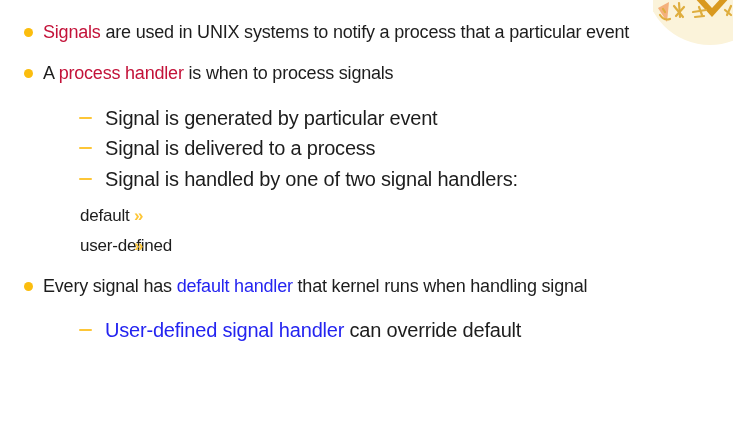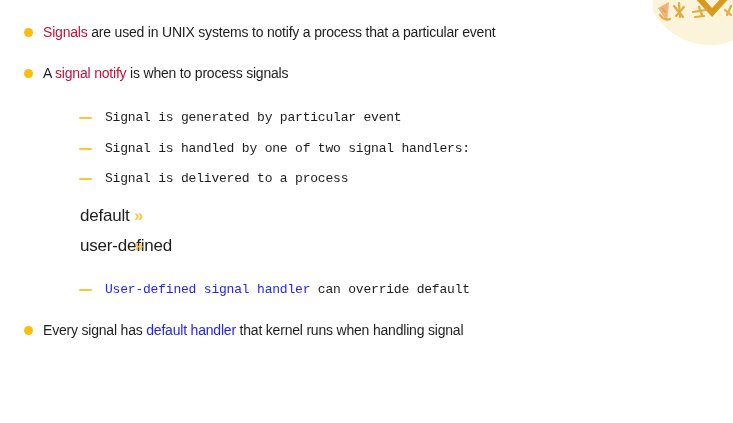--- a/index.html
+++ b/index.html
@@ -27,23 +27,23 @@
     overflow:hidden;
     background:var(--color-background);
   }
   .seal{
     position:absolute;top:0;right:0;width:80px;height:50px;
     z-index:0;pointer-events:none;
   }
   .content{position:relative;z-index:1;}
   .row{position:relative;line-height:24px;}
   .row .txt{letter-spacing:-0.2px;}
-  .lvl1{font-size:14px;}
+  .lvl1{font-size:18px;}
   .lvl1 .txt{padding-left:43px;padding-right:2px;}
-  .lvl2{font-size:13px;font-family:Liberation Mono, monospace;}
+  .lvl2{font-size:20px;}
   .lvl2 .txt{padding-left:105px;}
   .lvl3{font-size:17px;}
   .lvl3 .txt{padding-left:80px;}
   .wrap{line-height:33px;}
   .marker{position:absolute;display:block;}
   .dot{
     left:24px;top:7.5px;width:9px;height:9px;border-radius:50%;
     background:var(--color-bullet-gold);
   }
   .wrap .dot{top:12px;}
@@ -91,53 +91,53 @@
 
   <div class="content">
 
     <div class="row lvl1 wrap mt16">
       <span class="marker dot"></span>
       <div class="txt"><span class="alert">Signals</span><span> are used in UNIX systems to notify a process that a particular event</span><br></div>
     </div>
 
     <div class="row lvl1 mt12">
       <span class="marker dot"></span>
-      <div class="txt"><span>A </span><span class="alert">signal notify</span><span> is when to process signals</span></div>
+      <div class="txt"><span>A </span><span class="alert">process handler</span><span> is when to process signals</span></div>
     </div>
 
     <div class="row lvl2 mt21">
       <span class="marker dash"></span>
       <div class="txt"><span>Signal is generated by particular event</span></div>
     </div>
 
+    <div class="row lvl2 mt6">
+      <span class="marker dash"></span>
+      <div class="txt"><span>Signal is delivered to a process</span></div>
+    </div>
+
     <div class="row lvl2 mt7">
       <span class="marker dash"></span>
       <div class="txt"><span>Signal is handled by one of two signal handlers:</span></div>
-    </div>
-
-    <div class="row lvl2 mt6">
-      <span class="marker dash"></span>
-      <div class="txt"><span>Signal is delivered to a process</span></div>
     </div>
 
     <div class="row lvl3 mt13">
       <span class="marker chev">»</span>
       <div class="txt"><span>default</span></div>
     </div>
 
     <div class="row lvl3 mt6">
       <span class="marker chev">»</span>
       <div class="txt"><span>user-defined</span></div>
     </div>
 
+    <div class="row lvl1 mt16">
+      <span class="marker dot"></span>
+      <div class="txt"><span>Every signal has </span><span class="link">default handler</span><span> that kernel runs when handling signal</span></div>
+    </div>
+
     <div class="row lvl2 mt20">
       <span class="marker dash"></span>
       <div class="txt"><span class="link">User-defined signal handler</span><span> can override default</span></div>
-    </div>
-
-    <div class="row lvl1 mt16">
-      <span class="marker dot"></span>
-      <div class="txt"><span>Every signal has </span><span class="link">default handler</span><span> that kernel runs when handling signal</span></div>
     </div>
 
 
   </div>
 </div>
 
 </body></html>

